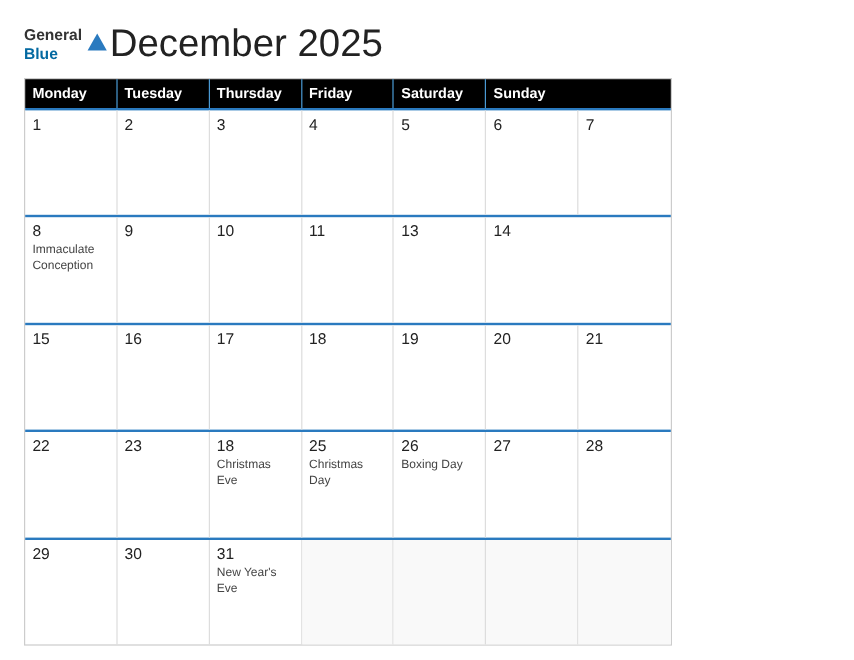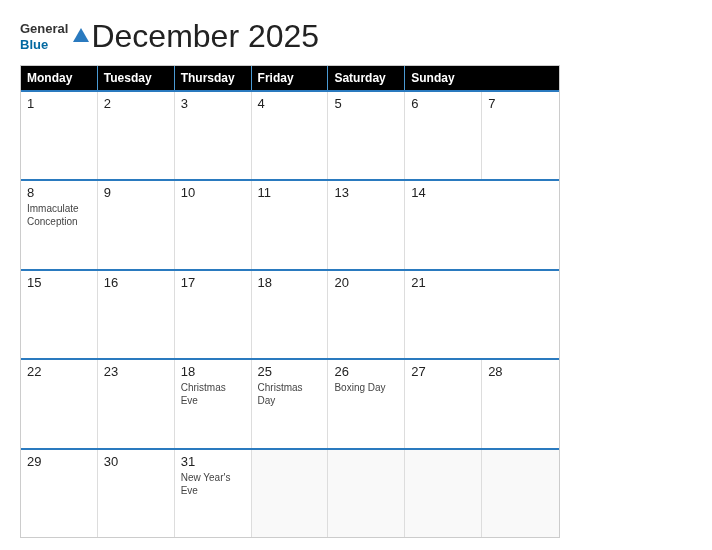--- a/index.html
+++ b/index.html
@@ -194,20 +194,23 @@
           <div class="cal-cell">
             <span class="day-num">16</span>
           </div>
           <div class="cal-cell">
             <span class="day-num">17</span>
           </div>
           <div class="cal-cell">
             <span class="day-num">18</span>
           </div>
           <div class="cal-cell">
+            <span class="day-num">19</span>
+          </div>
+          <div class="cal-cell">
             <span class="day-num">20</span>
           </div>
           <div class="cal-cell">
             <span class="day-num">21</span>
           </div>
         </div>
         <div class="cal-week">
           <div class="cal-cell">
             <span class="day-num">22</span>
           </div>

